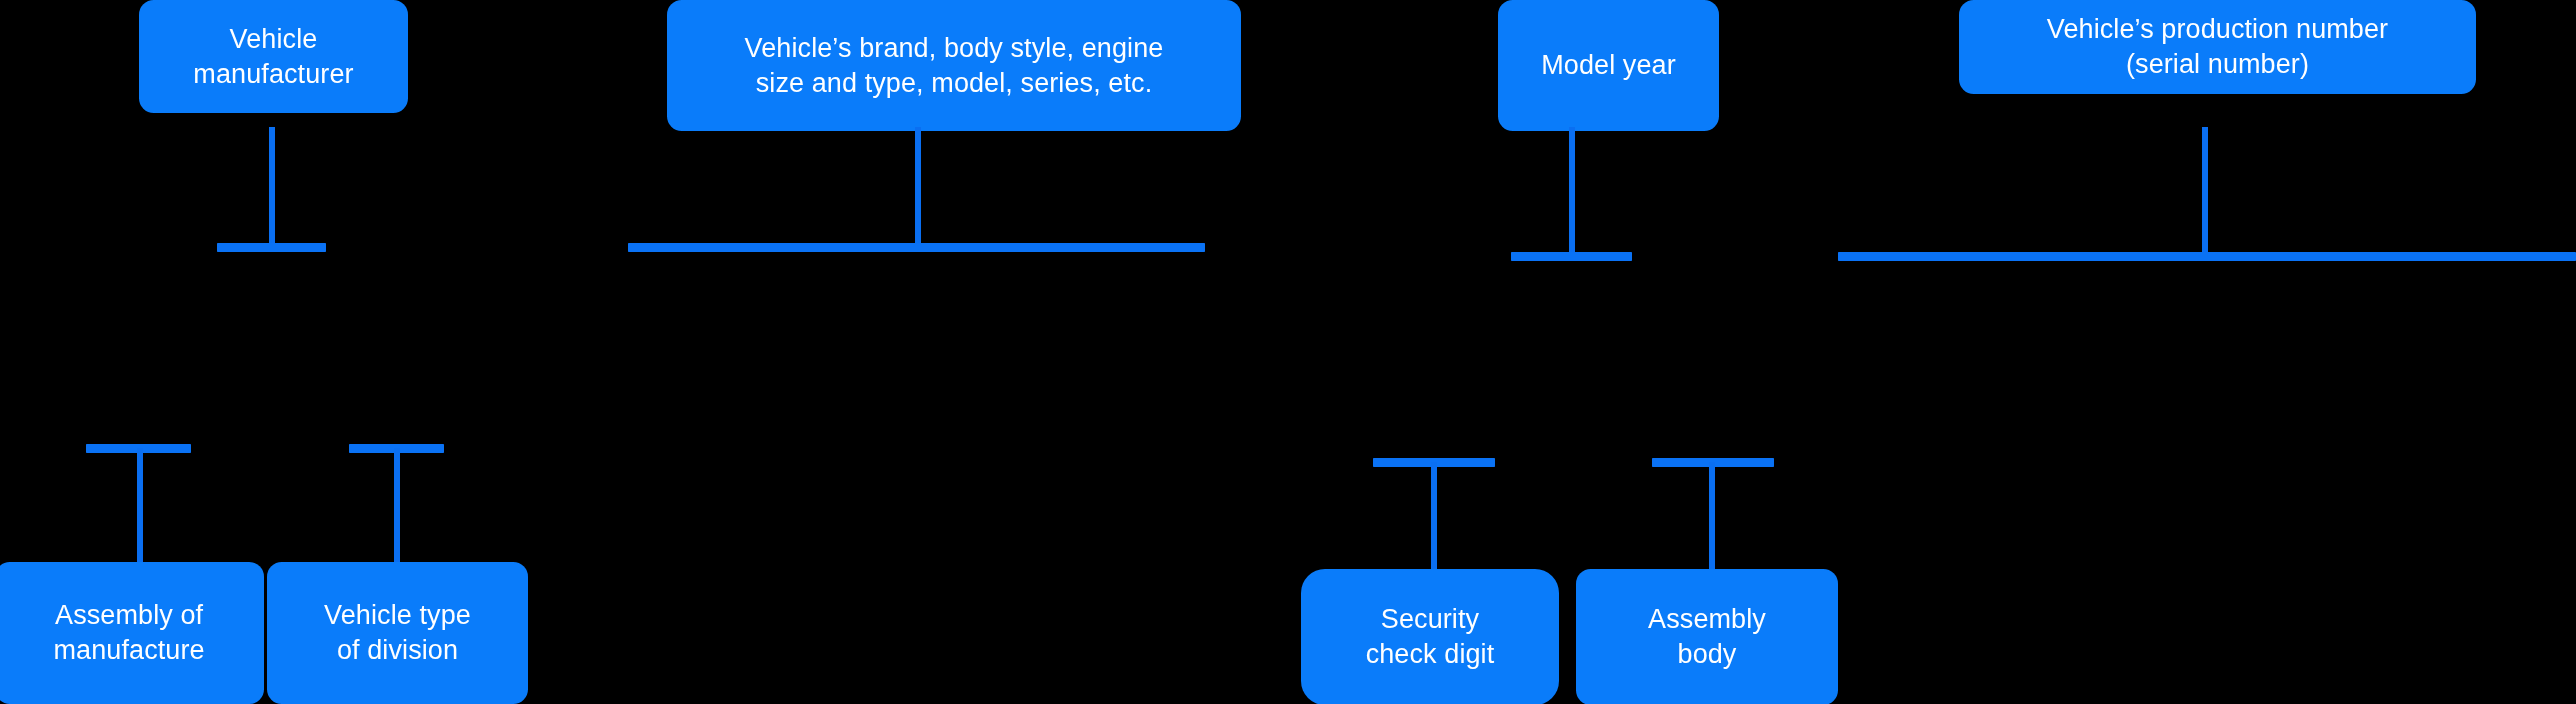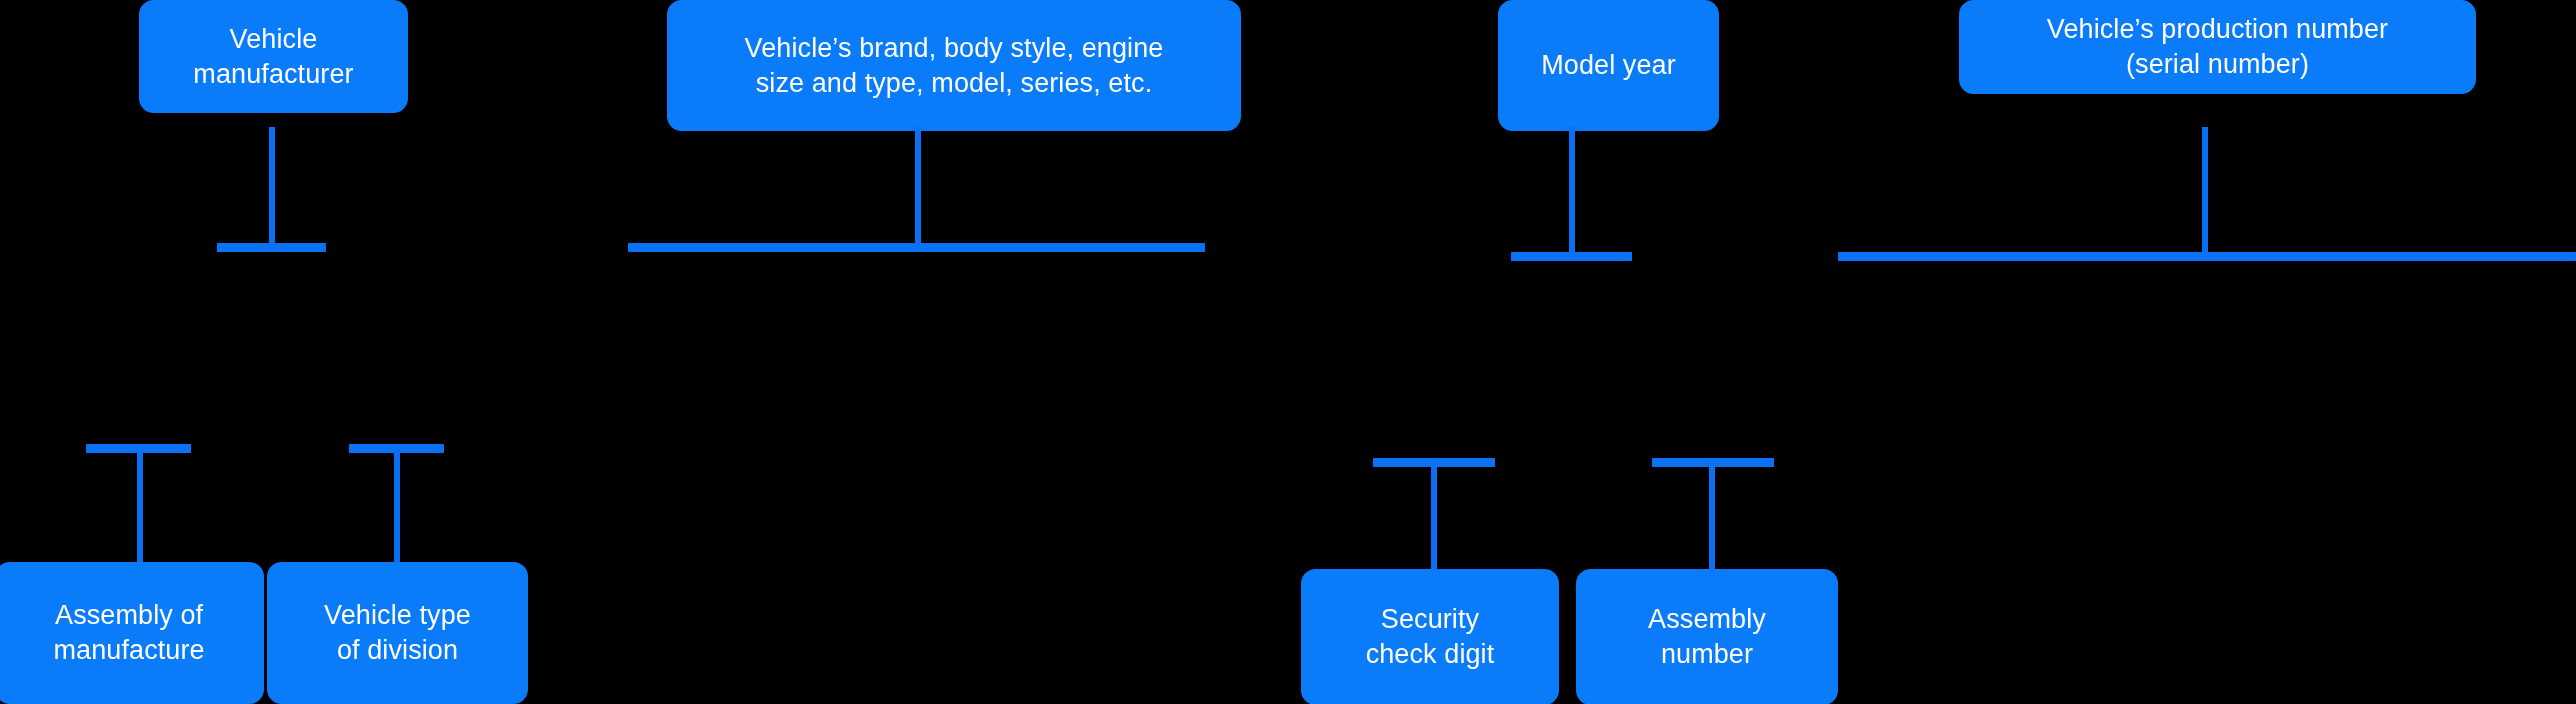--- a/index.html
+++ b/index.html
@@ -99,24 +99,24 @@
   <div class="callout" style="left:-5.4px; top:562px; width:269px; height:142px;">
     <span class="label">Assembly of
 manufacture</span>
   </div>
 
   <div class="callout" style="left:267px; top:562px; width:261px; height:142px;">
     <span class="label">Vehicle type
 of division</span>
   </div>
 
-  <div class="callout" style="left:1301px; top:569px; width:258px; height:136px;">
+  <div class="callout" style="left:1301px; top:569px; width:258px; height:136px;border-radius:24px;">
     <span class="label">Security
 check digit</span>
   </div>
 
   <div class="callout" style="left:1576px; top:569px; width:262px; height:136px;">
     <span class="label">Assembly
-number</span>
+body</span>
   </div>
 
 </div>
 
 
 </body></html>

